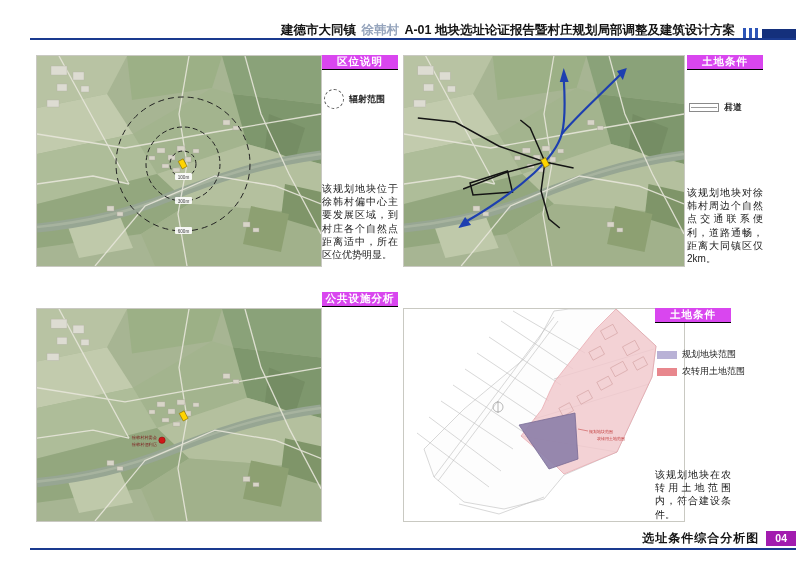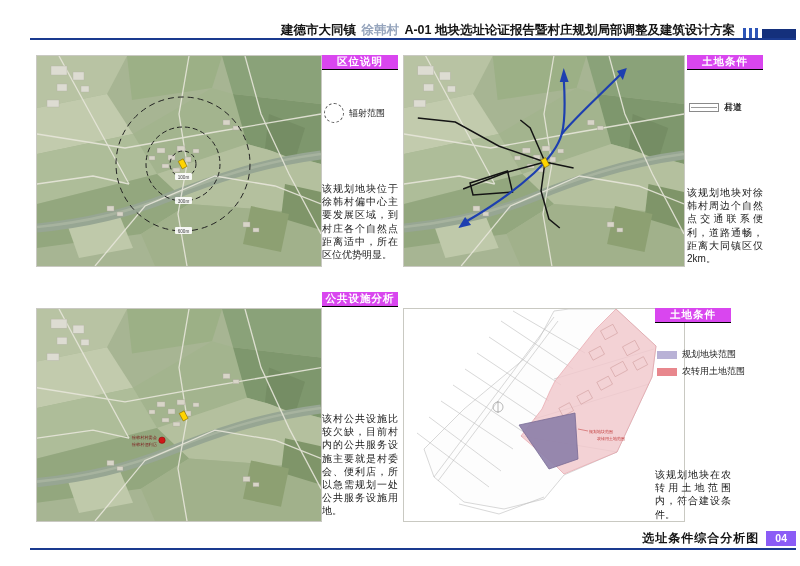--- a/index.html
+++ b/index.html
@@ -12,21 +12,21 @@
   .doc-title{font-size:12.5px;font-weight:bold;color:#151515;white-space:nowrap;line-height:15px;}
   .doc-title .hl{color:#96a5bd;margin:0 2px;}
   .bars{display:flex;align-items:flex-end;margin-left:5px;}
   .bars i{display:block;width:3.5px;height:10px;background:#2d55b8;margin-left:2.5px;}
   .navy-block{width:34px;height:9px;background:#14307c;margin-left:4px;}
   .hrule{position:absolute;left:30px;right:4px;top:38px;height:2px;background:#1a3a8f;}
 
   
   .footer-row{position:absolute;right:4px;top:530px;height:16px;display:flex;align-items:center;}
   .footer-caption{font-size:12px;font-weight:bold;color:#151515;letter-spacing:1px;}
-  .pagenum{background:#8b5cf6;color:#fff;font-size:10.5px;font-weight:bold;
+  .pagenum{background:#a21caf;color:#fff;font-size:10.5px;font-weight:bold;
            padding:1.5px 9px;margin-left:7px;}
   .frule{position:absolute;left:30px;right:4px;top:548px;height:2px;background:#1a3a8f;}
 
   
   .map{position:absolute;border:1px solid #c9c9c2;overflow:hidden;background:#a7b593;}
   #map-location{left:36px;top:55px;width:284px;height:210px;}
   #map-traffic{left:403px;top:55px;width:280px;height:210px;}
   #map-facilities{left:36px;top:308px;width:284px;height:212px;}
   #map-land{left:403px;top:308px;width:280px;height:212px;background:#fff;}
   .map svg{display:block;width:100%;height:100%;}
@@ -145,21 +145,21 @@
         <text x="146.5" y="176.5" font-size="4.6" fill="#444" text-anchor="middle">600m</text>
       </g>
       <rect x="143" y="103.5" width="5.5" height="8.5" fill="#ffd400" stroke="#8a7000" stroke-width="0.6" transform="rotate(-28 146 108)"></rect>
     </svg>
   </div>
 
   <aside class="sidebar" id="sb-location">
     <div class="panel-header">
       <span>区位说明</span>
     </div>
-    <div class="legend-row" style="top:48px;">
+    <div class="legend-row" style="top:34px;font-weight:bold;">
       <span class="dashed-circle"></span>
       <span class="legend-label">辐射范围</span>
     </div>
     <p class="desc">该规划地块位于徐韩村偏中心主要发展区域，到村庄各个自然点距离适中，所在区位优势明显。</p>
   </aside>
 
   <div class="map" id="map-traffic">
     <svg viewBox="0 0 284 210" preserveAspectRatio="none">
       <use href="#terrain"></use>
       <g fill="none" stroke="#141414" stroke-width="1.5">
@@ -205,21 +205,20 @@
         <text x="120" y="129" text-anchor="end">徐韩村村委会</text>
         <text x="120" y="135.5" text-anchor="end">徐韩村便利店</text>
       </g>
     </svg>
   </div>
 
   <aside class="sidebar" id="sb-facilities">
     <div class="panel-header">
       <span>公共设施分析</span>
     </div>
-    <p class="desc">该村公共设施比较欠缺，目前村内的公共服务设施主要就是村委会、便利店，所以急需规划一处公共服务设施用地。</p>
   </aside>
 
   <div class="map" id="map-land">
     <svg viewBox="0 0 280 212" preserveAspectRatio="none">
       <rect x="0" y="0" width="280" height="212" fill="#ffffff"></rect>
       <g fill="none" stroke="#bdbdbd" stroke-width="0.6">
         <polygon points="150,2 165,0 212,0 252,37 248,68 213,143 160,166 140,190 100,200 60,193 30,168 20,140 40,120 60,100 90,75 120,50 135,30" fill="#fdfdfd"></polygon>
         <path d="M 30,168 L 150,8"></path>
           <path d="M 34,172 L 154,12"></path>
         <path d="M 13,124 L 85,178"></path>

